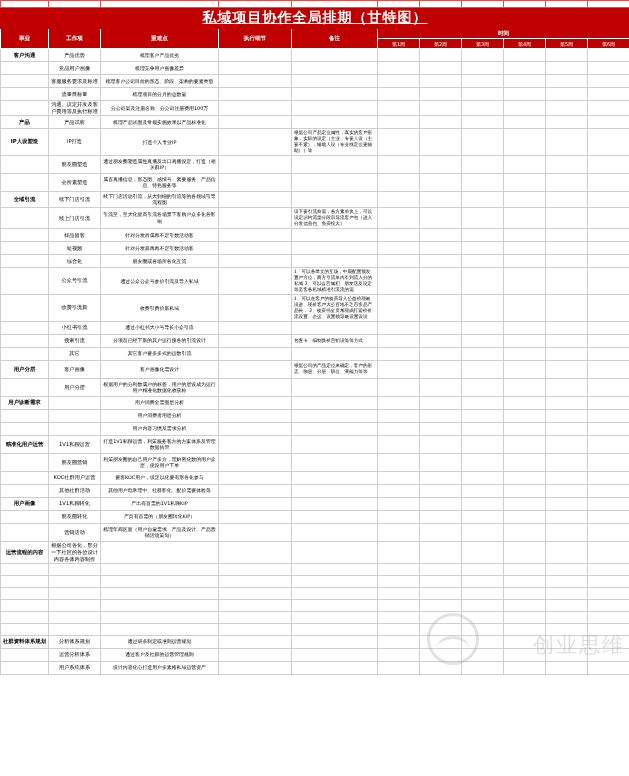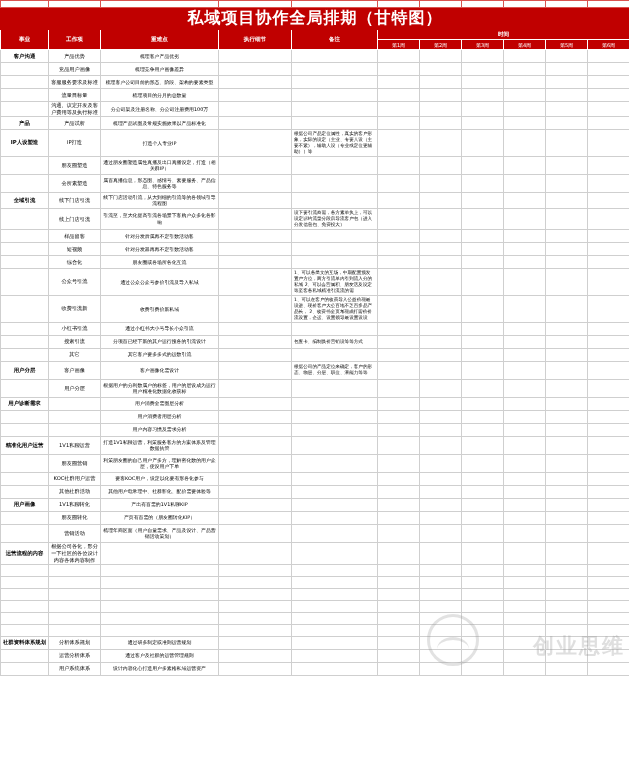--- a/index.html
+++ b/index.html
@@ -11,25 +11,26 @@
     color:#000;
     -webkit-font-smoothing:none;
   }
   .sheet{width:629px;position:relative;}
   table{border-collapse:collapse;width:629px;table-layout:fixed;}
   td,th{border:0.5px solid #cfcfcf;vertical-align:middle;text-align:center;padding:0;overflow:hidden;}
   .topstrip td{border:0.5px solid #d9534f;}
   .title-row td{
     background:#c00000;
     color:#ffffff;
-    font-size:16px;
+    font-size:14px;
     font-weight:bold;
     letter-spacing:1px;
     height:20px;
     border:0.5px solid #c00000;
+    text-decoration:underline;
   }
   .hdr td{
     background:#c00000;
     color:#ffffff;
     font-weight:bold;
     font-size:5.6px;
     height:9px;
     border:0.5px solid #ffffff;
   }
   .hdr td.subtime{font-weight:normal;font-size:5px;}
@@ -37,21 +38,21 @@
   .work{font-size:5.2px;}
   .detail{font-size:4.9px;text-align:center;line-height:1.35;padding:1px 2px;}
   .remark{font-size:4.6px;text-align:left;line-height:1.3;padding:1px 2px;}
   .empty{background:#ffffff;}
   .wk{width:31px;}
   .watermark{
     position:absolute;
     right:4px;
     bottom:16px;
     font-size:19px;
-    font-weight:bold;
+    font-weight:normal;
     color:rgba(150,150,150,0.30);
     letter-spacing:2px;
     pointer-events:none;
     white-space:nowrap;
     font-family:"DejaVu Sans","Liberation Sans",sans-serif;
   }
   .watermark .cn{font-size:21px;}
   .wm-circle{
     position:absolute;
     right:150px;

